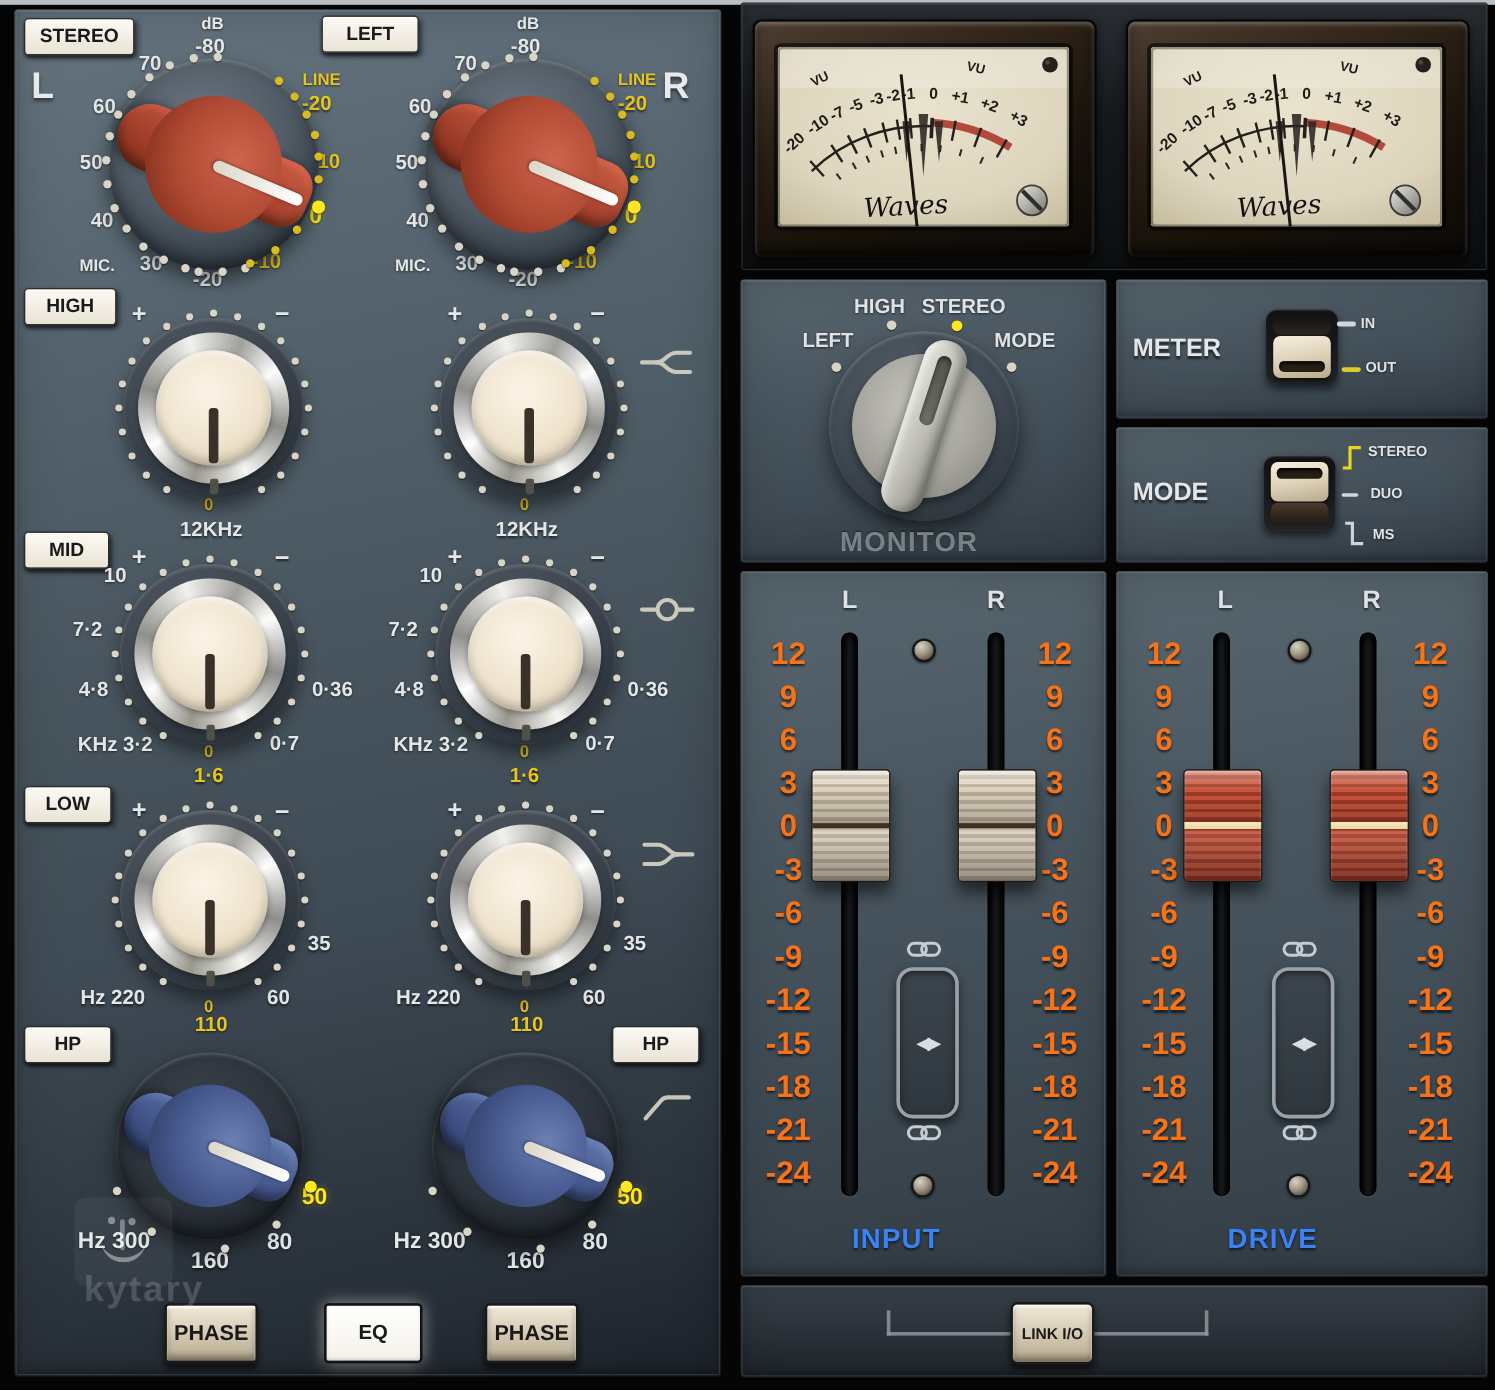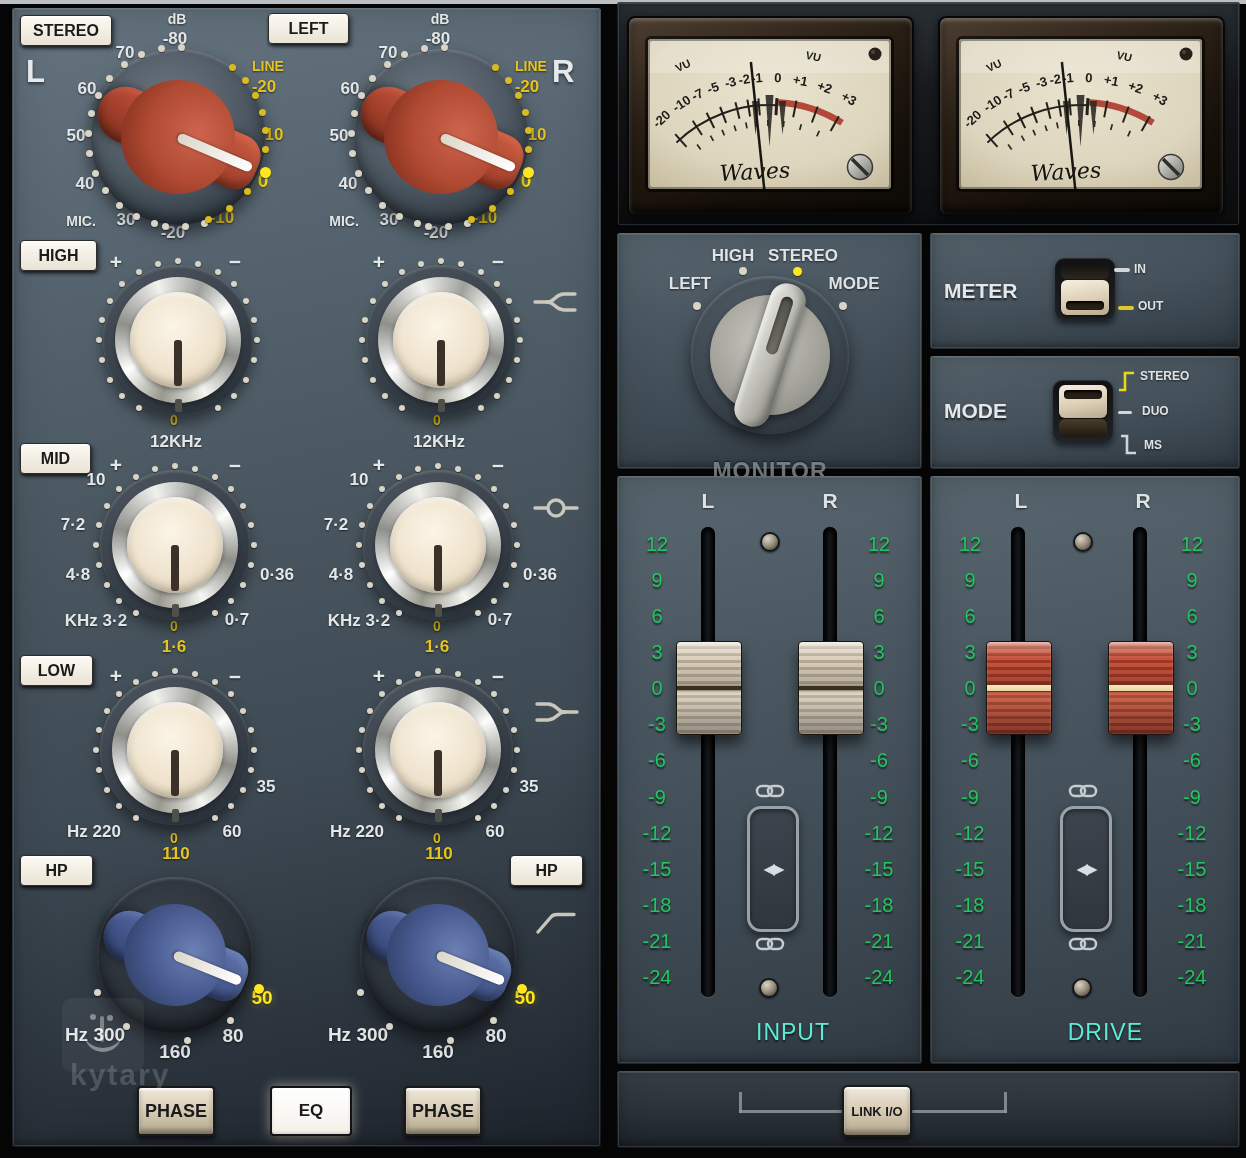--- a/index.html
+++ b/index.html
@@ -87,33 +87,33 @@
   .cap{position:absolute;width:64px;height:92px;border-radius:4px;border:1px solid #1b140d;
       box-shadow:0 9px 13px rgba(0,0,0,.55), inset 0 2px 2px rgba(255,255,255,.35);}
   .cap.tan{background:linear-gradient(180deg,rgba(255,255,255,.5),rgba(255,255,255,0) 18%,rgba(0,0,0,.16) 44%,rgba(0,0,0,.34) 50%,rgba(255,255,255,.12) 56%,rgba(0,0,0,.32) 100%),
       repeating-linear-gradient(180deg,#dbd0bd 0 4px,#b8ab95 4px 7px);}
   .cap.tan::after{content:"";position:absolute;left:0;right:0;top:44px;height:4px;background:#3e2f1f;}
   .cap.red{background:linear-gradient(180deg,rgba(255,255,255,.4),rgba(255,255,255,0) 18%,rgba(0,0,0,.16) 42%,rgba(0,0,0,.3) 49%,rgba(255,255,255,.1) 57%,rgba(0,0,0,.35) 100%),
       repeating-linear-gradient(180deg,#c9543c 0 4px,#a03926 4px 7px);}
   .cap.red::after{content:"";position:absolute;left:0;right:0;top:42px;height:6px;
       background:linear-gradient(#f7e9c0,#e9d5a2);border-top:1px solid #7a2f1d;border-bottom:1px solid #7a2f1d;}
   .fcol{position:absolute;display:flex;flex-direction:column;justify-content:space-between;text-align:center;}
-  .fsc{font-weight:400;font-size:20px;color:#22c55e;text-shadow:0 2px 2px rgba(0,0,0,.65);line-height:22px;}
+  .fsc{font-weight:700;font-size:26px;color:#f97316;text-shadow:0 2px 2px rgba(0,0,0,.65);line-height:22px;}
   .frl{position:absolute;font-weight:700;font-size:21px;color:#dde2e4;text-shadow:0 1px 2px rgba(0,0,0,.6);text-align:center;}
   .led{position:absolute;width:16px;height:16px;border-radius:50%;border:2px solid #14171a;
       background:radial-gradient(circle at 35% 30%,#d9d3c5,#968c7b 50%,#544a3e 85%);box-shadow:0 1px 2px rgba(0,0,0,.6);}
   .pill{position:absolute;width:46px;height:120px;border-radius:14px;border:3px solid #9aa2a8;
       background:linear-gradient(180deg,#3c454d,#2f373e);display:flex;align-items:center;justify-content:center;
       box-shadow:0 4px 8px rgba(0,0,0,.5), inset 0 2px 5px rgba(0,0,0,.5);}
   .pill span{color:#d9dee2;font-size:15px;letter-spacing:-2px;}
   .ptitle{position:absolute;font-weight:700;font-size:21px;color:#e3e7e9;text-shadow:0 2px 2px rgba(0,0,0,.6);}
   .stitle{position:absolute;font-weight:700;font-size:23px;letter-spacing:1px;color:rgba(196,207,214,.55);
-      text-shadow:0 -1px 1px rgba(0,0,0,.5);text-align:center;margin-top:20px;}
-  .iotitle{position:absolute;font-weight:400;font-size:23px;color:#5eead4;text-shadow:0 2px 2px rgba(0,0,0,.6);
-      text-align:right;letter-spacing:1px;}
+      text-shadow:0 -1px 1px rgba(0,0,0,.5);text-align:left;}
+  .iotitle{position:absolute;font-weight:700;font-size:23px;color:#3b82f6;text-shadow:0 2px 2px rgba(0,0,0,.6);
+      text-align:left;letter-spacing:1px;}
   .dash{position:absolute;height:4px;border-radius:2px;background:#d3d7da;}
   .optlbl{position:absolute;font-weight:700;font-size:12px;color:#dfe3e5;text-shadow:0 1px 2px rgba(0,0,0,.6);}
   .brk{position:absolute;background:#8d969c;opacity:.85;}
   .wm{position:absolute;color:rgba(255,255,255,.17);font-weight:700;}
   svg.icon{position:absolute;overflow:visible;}
 </style>
 </head>
 <body>
 
 <div id="stage">

